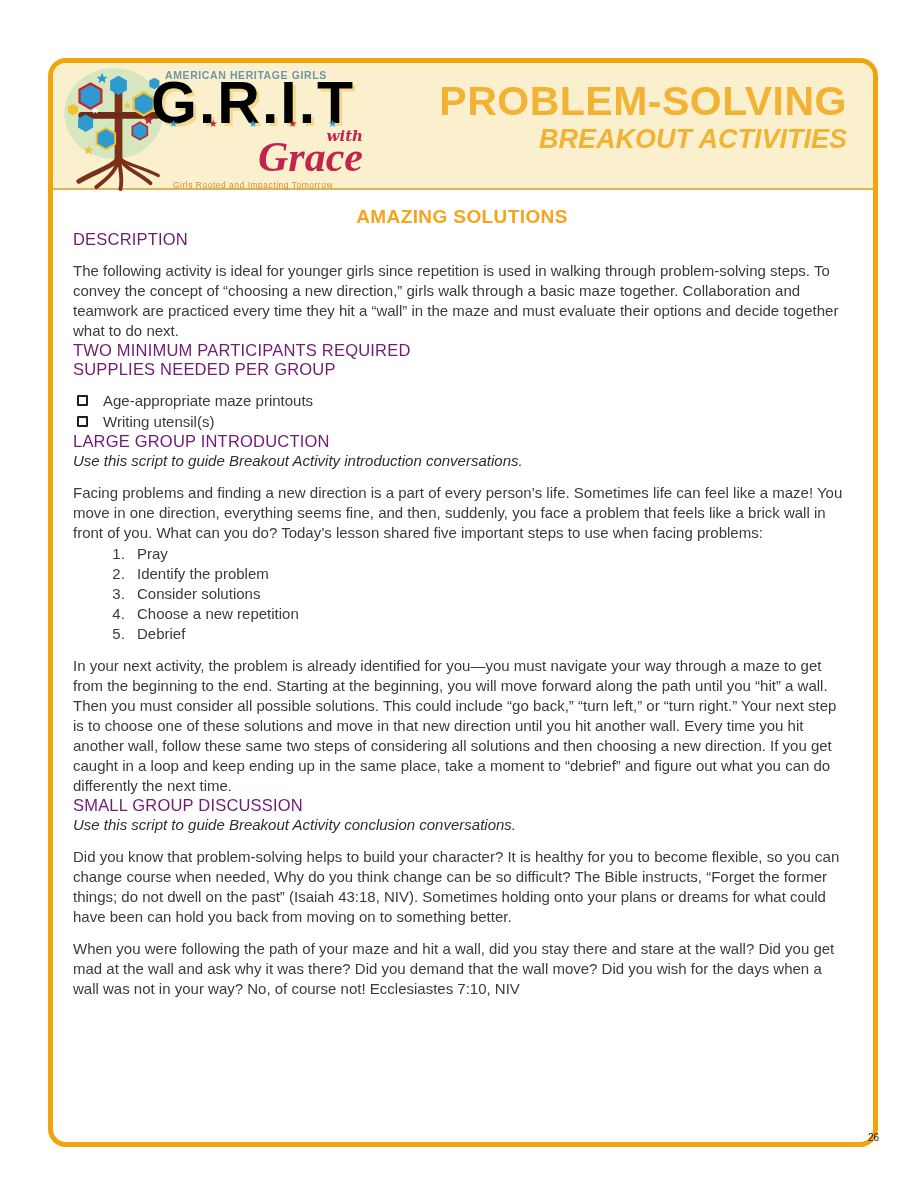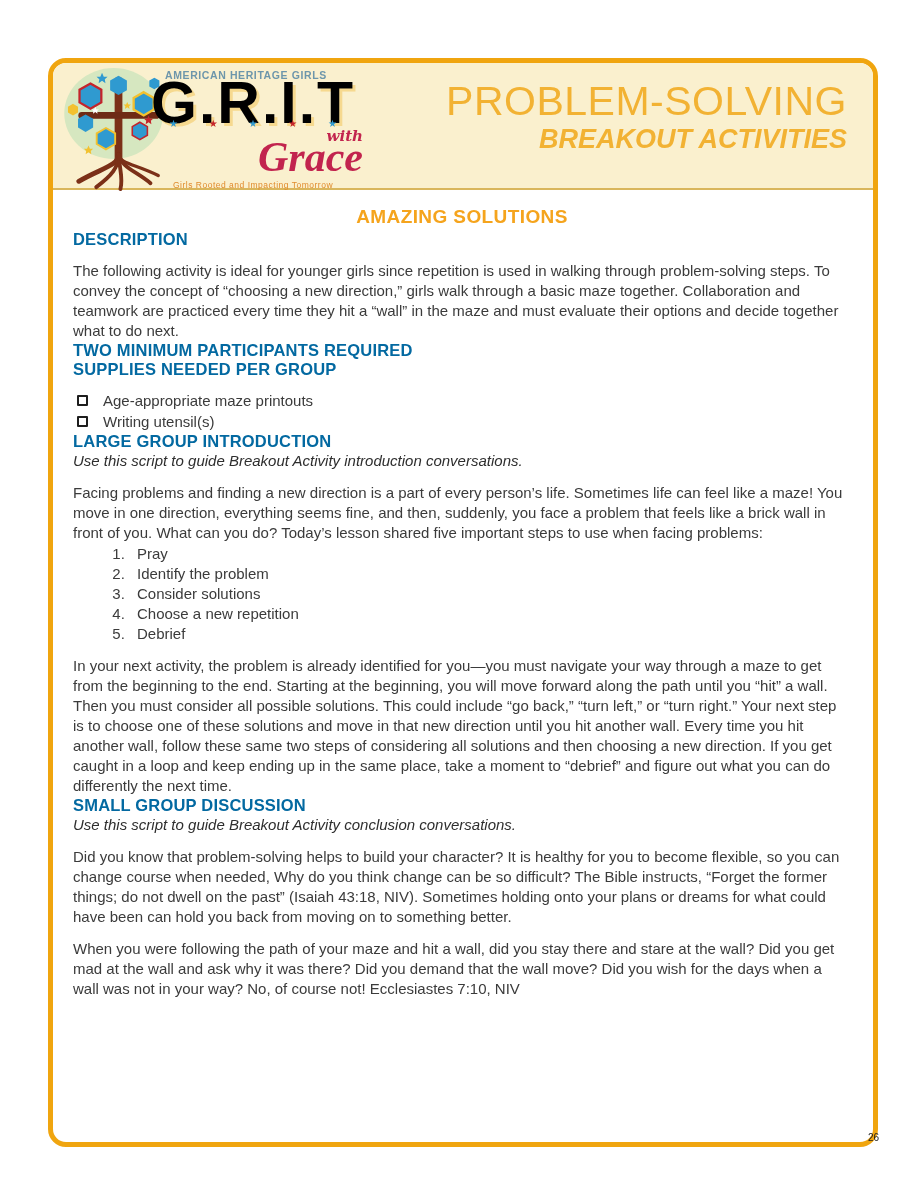--- a/index.html
+++ b/index.html
@@ -56,37 +56,37 @@
     font-family: Liberation Serif, serif; font-style: italic; font-weight: bold;
     font-size: 42px; line-height: 44px;
   }
   .logo-tagline {
     font-size: 8.5px; color: #e08b2d; letter-spacing: 0.5px;
     margin-top: 1px; margin-left: 26px; white-space: nowrap;
   }
 
   .header-title { position: absolute; right: 26px; top: 16px; text-align: right; }
   .ht-main {
-    font-size: 41px; font-weight: normal; color: #F2B233;
+    font-size: 41px; font-weight: bold; color: #F2B233;
     letter-spacing: 0.5px; line-height: 44px;
   }
   .ht-sub {
     font-size: 27px; font-weight: bold; font-style: italic;
     color: #F2B233; line-height: 32px;
   }
 
   
   .doc-body { padding: 8px 22px 0 20px; }
 
   .main-title {
     text-align: center; font-size: 19px; font-weight: bold;
     color: #F5A41D; letter-spacing: 0.4px; margin: 8px 0 2px;
   }
   .section-heading {
-    font-size: 16.5px; font-weight: bold; color: #0369a1;
+    font-size: 16.5px; font-weight: normal; color: #701a75;
     letter-spacing: 0.2px; margin-top: 0;
   }
   .script-note {
     font-style: italic; font-size: 15px; color: #2e2e2e;
     margin-top: 0; line-height: 20px;
   }
   .doc-body p { font-size: 15px; line-height: 20px; margin-top: 12px; }
 
   .checklist { list-style: none; margin-top: 11px; }
   .checklist li { font-size: 15px; line-height: 21px; display: flex; align-items: center; }

